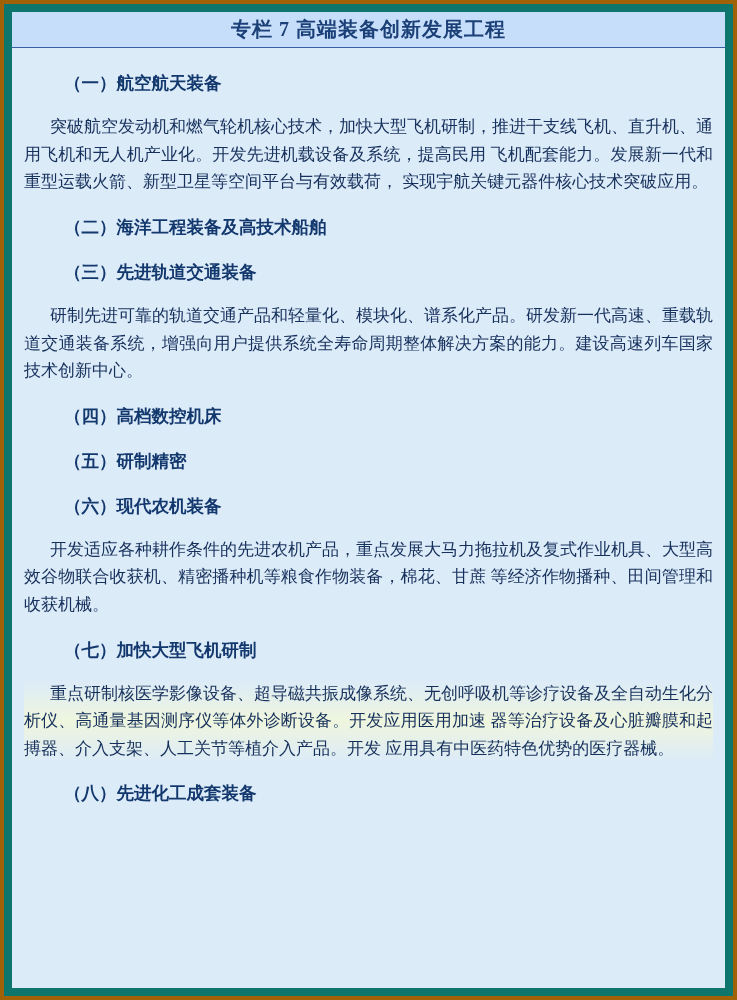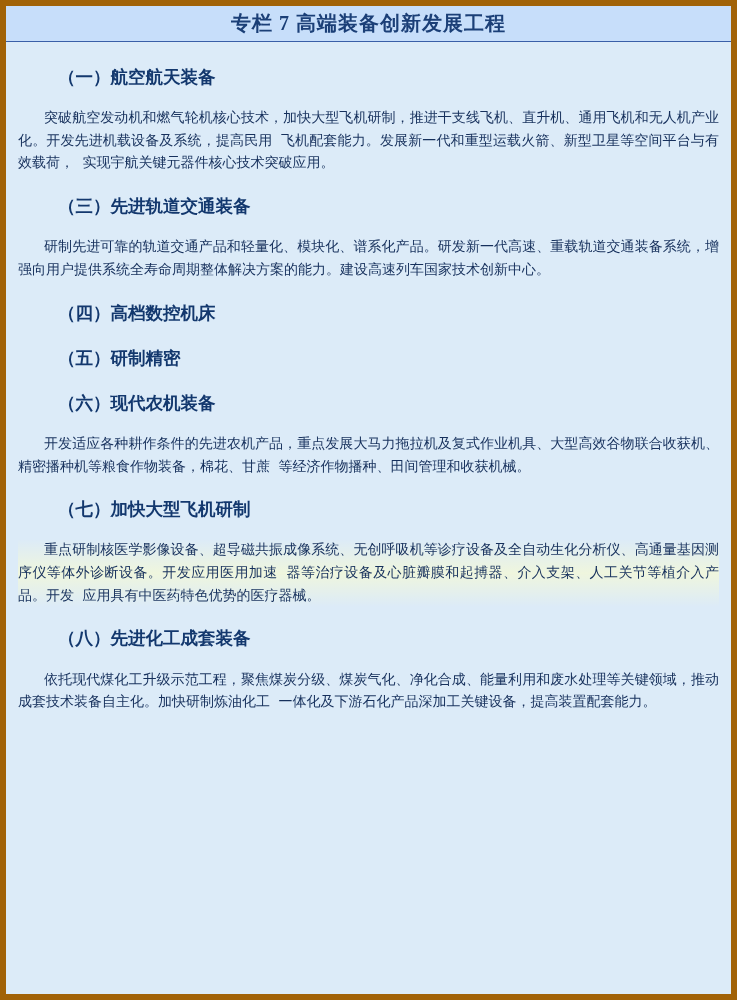--- a/index.html
+++ b/index.html
@@ -10,23 +10,23 @@
     width: 737px;
     height: 1000px;
     background: #ffffff;
     font-family: "Liberation Serif", "DejaVu Serif", serif;
   }
   .box {
     position: relative;
     box-sizing: border-box;
     width: 737px;
     height: 1000px;
-    border: 6px solid #a16207;
+    border: 4px solid #a16207;
     background: #0f766e;
-    padding: 0;
+    padding: 8px;
     overflow: hidden;
   }
   .title-bar {
     box-sizing: border-box;
     width: 100%;
     height: 36px;
     background: #c7defa;
     border-bottom: 1px solid #3a5fa8;
     display: flex;
     align-items: center;
@@ -49,57 +49,57 @@
     font-size: 17.5px;
     font-weight: bold;
     color: #13386e;
     line-height: 1.55;
     margin: 16px;
     padding: 2px 0 0 0;
     text-indent: 24px;
     font-family: "Liberation Serif", "DejaVu Serif", serif;
   }
   .sec-body {
-    font-size: 14px;
+    font-size: 17px;
     color: #16305c;
     line-height: 1.62;
     margin: 0 0 1px 0;
     padding: 0;
     text-indent: 26px;
     text-align: justify;
     text-justify: inter-ideograph;
-    font-family: Liberation Mono, monospace;
+    font-family: Liberation Serif, serif;
   }
   .hl {
     background: linear-gradient(to bottom, rgba(255,255,210,0) 0%, rgba(255,255,200,0.55) 50%, rgba(255,255,210,0) 100%);
   }
 </style>
 </head>
 <body>
 
 <div class="box">
   <div class="title-bar">
     <div class="title">专栏 7  高端装备创新发展工程</div>
   </div>
   <div class="content">
 
     <p class="sec-head">（一）航空航天装备</p>
     <p class="sec-body">突破航空发动机和燃气轮机核心技术，加快大型飞机研制，推进干支线飞机、直升机、通用飞机和无人机产业化。开发先进机载设备及系统，提高民用 飞机配套能力。发展新一代和重型运载火箭、新型卫星等空间平台与有效载荷， 实现宇航关键元器件核心技术突破应用。</p>
 
+    <p class="sec-head">（二）海洋工程装备及高技术船舶</p>
 
     <p class="sec-head">（三）先进轨道交通装备</p>
     <p class="sec-body">研制先进可靠的轨道交通产品和轻量化、模块化、谱系化产品。研发新一代高速、重载轨道交通装备系统，增强向用户提供系统全寿命周期整体解决方案的能力。建设高速列车国家技术创新中心。</p>
 
     <p class="sec-head">（四）高档数控机床</p>
 
     <p class="sec-head">（五）研制精密</p>
 
     <p class="sec-head">（六）现代农机装备</p>
     <p class="sec-body">开发适应各种耕作条件的先进农机产品，重点发展大马力拖拉机及复式作业机具、大型高效谷物联合收获机、精密播种机等粮食作物装备，棉花、甘蔗 等经济作物播种、田间管理和收获机械。</p>
 
     <p class="sec-head">（七）加快大型飞机研制</p>
     <p class="sec-body hl">重点研制核医学影像设备、超导磁共振成像系统、无创呼吸机等诊疗设备及全自动生化分析仪、高通量基因测序仪等体外诊断设备。开发应用医用加速 器等治疗设备及心脏瓣膜和起搏器、介入支架、人工关节等植介入产品。开发 应用具有中医药特色优势的医疗器械。</p>
 
     <p class="sec-head">（八）先进化工成套装备</p>
-    <p class="sec-body">依托现代煤化工升级示范工程，聚焦煤炭分级、煤炭气化、净化合成、能量利用和废水处理等关键领域，推动成套技术装备自主化。加快研制炼油化工 一体化及下游石化产品深加工关键设备，提高装置配套能力。</p>
 
   </div>
 </div>
 
 </body></html>

